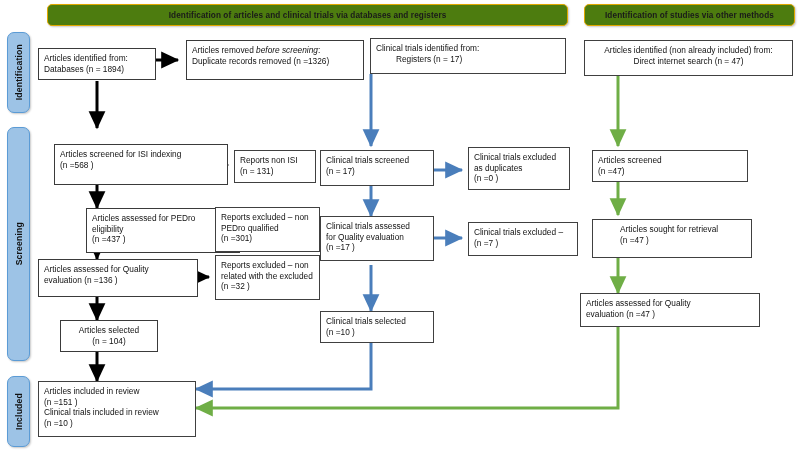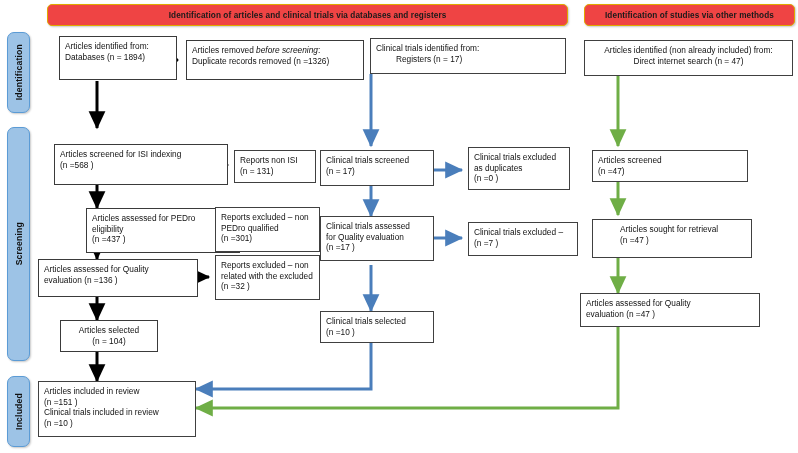--- a/index.html
+++ b/index.html
@@ -1,20 +1,20 @@
 <!DOCTYPE html>
 <html><head>
 <meta charset="utf-8">
 <style>
   html,body{margin:0;padding:0;background:#ffffff;}
   body{font-family:"Liberation Sans", sans-serif;}
   #stage{position:relative;width:798px;height:453px;background:#fff;overflow:hidden;}
   svg#canvas{position:absolute;left:0;top:0;width:798px;height:453px;}
 
-  .banner{position:absolute;background:#ef4444;border-radius:5px;
+  .banner{position:absolute;background:#4d7c0f;border-radius:5px;
           border:1px solid #E0A800;display:flex;align-items:center;justify-content:center;
           box-shadow:1px 1px 2px rgba(0,0,0,.22);}
   .banner span{font-size:8.2px;font-weight:bold;color:#1a1a1a;letter-spacing:.1px;text-align:center;}
 
   .pill{position:absolute;background:#9DC3E6;border:1px solid #5B9BD5;border-radius:7px;
         box-shadow:1px 1px 2px rgba(0,0,0,.22);display:flex;align-items:center;justify-content:center;}
   .pill span{font-size:8.6px;font-weight:bold;color:#111;
              writing-mode:vertical-rl;transform:rotate(180deg);white-space:nowrap;letter-spacing:.2px;}
 
   .box{position:absolute;background:#fff;border:1px solid #404040;box-sizing:border-box;
@@ -99,21 +99,21 @@
   <div class="pill" style="left:7px;top:32px;width:21px;height:79px;">
     <span>Identification</span>
   </div>
   <div class="pill" style="left:7px;top:127px;width:21px;height:232px;">
     <span>Screening</span>
   </div>
   <div class="pill" style="left:7px;top:376px;width:21px;height:69px;">
     <span>Included</span>
   </div>
 
-  <div class="box thick" style="left:38px;top:36px;width:118px;height:44px;margin-left:21px;">
+  <div class="box thick" style="left:38px;top:48px;width:118px;height:32px;">
     <div class="ln">Articles identified from:</div>
     <div class="ln">Databases (n = 1894)</div>
   </div>
 
   <div class="box thick" style="left:186px;top:40px;width:178px;height:40px;">
     <div class="ln"><span>Articles removed </span><span class="ital" style="font-style:italic">before screening</span><span>:</span></div>
     <div class="ln">Duplicate records removed (n =1326)</div>
   </div>
 
   <div class="box" style="left:370px;top:38px;width:196px;height:36px;">

